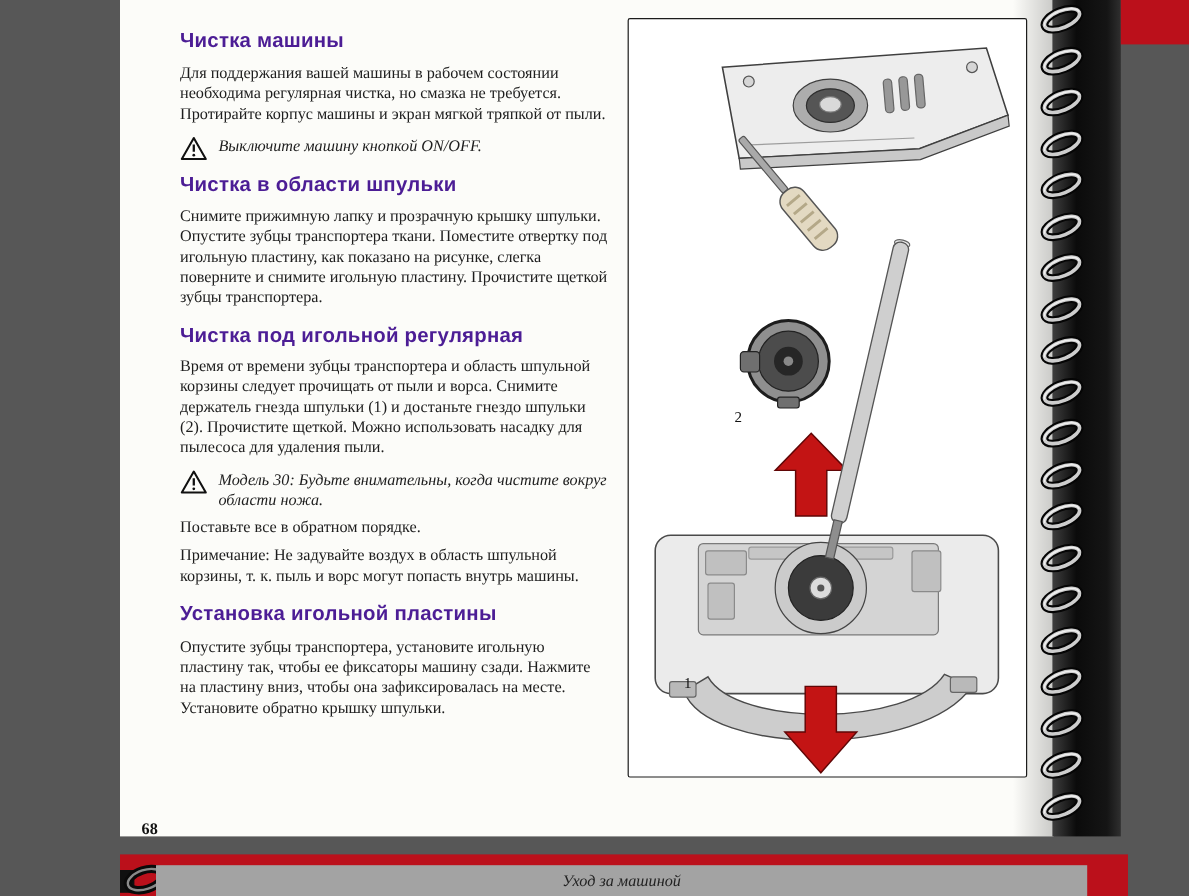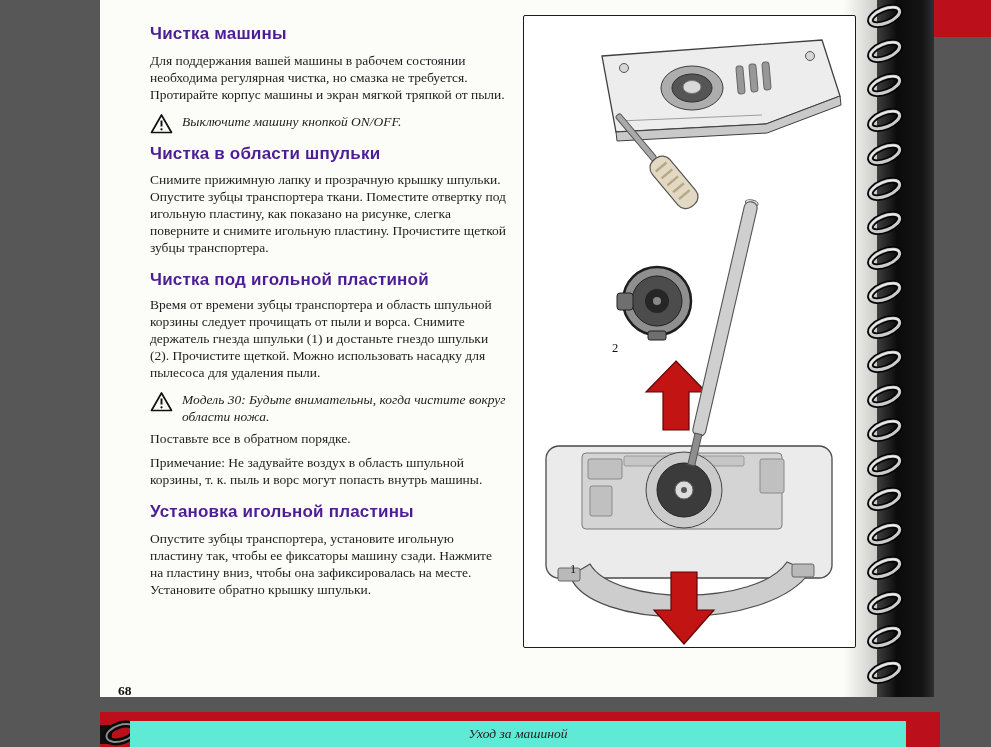--- a/index.html
+++ b/index.html
@@ -25,21 +25,21 @@
                 border:1.4px solid #1c1c1c; border-radius:2px; background:#fff; }
   .figure-box svg { display:block; width:100%; height:100%; }
   .fig-label { font:12.5px "Liberation Serif", serif; fill:#111; }
 
   .binding-strip { position:absolute; left:877px; top:0; width:57px; height:697px;
                    background:linear-gradient(90deg,#3e3e3e,#0b0b0b 35%,#151515 80%,#2f2f2f); }
   .coils { position:absolute; left:854px; top:0; }
   .cover-corner { position:absolute; left:934px; top:0; width:57px; height:37px; background:#bb101b; }
 
   .band { position:absolute; left:100px; top:712px; width:840px; height:35px; background:#bb101b; }
-  .band-page { position:absolute; left:30px; top:9px; width:776px; height:26px; background:#5eead4; }
+  .band-page { position:absolute; left:30px; top:9px; width:776px; height:26px; background:#a3a3a3; }
   .running { text-align:center; padding-top:5px; font:italic 13.5px "Liberation Serif", serif; color:#222; }
   .band-coil { position:absolute; left:0; top:5px; }
 </style>
 </head>
 <body>
 
 <div class="viewport">
 
   <div class="page-main">
     <div class="page-shade"></div>
@@ -56,21 +56,21 @@
             <line x1="11.5" y1="7.5" x2="11.5" y2="13.5" stroke="#111" stroke-width="1.9"></line>
             <circle cx="11.5" cy="16.3" r="1.15" fill="#111"></circle>
           </svg>
         </span>
         <span class="wtext">Выключите машину кнопкой ON/OFF.</span>
       </div>
 
       <h2 class="h" style="margin-top:10px">Чистка в области шпульки</h2>
       <p style="margin-top:7px">Снимите прижимную лапку и прозрачную крышку шпульки. Опустите зубцы транспортера ткани. Поместите отвертку под игольную пластину, как показано на рисунке, слегка поверните и снимите игольную пластину. Прочистите щеткой зубцы транспортера.</p>
 
-      <h2 class="h" style="margin-top:14px">Чистка под игольной пластиной</h2>
+      <h2 class="h" style="margin-top:14px">Чистка под игольной регулярная</h2>
       <p style="margin-top:6px">Время от времени зубцы транспортера и область  шпульной корзины следует прочищать от пыли и ворса. Снимите держатель гнезда шпульки (1) и достаньте гнездо шпульки (2). Прочистите щеткой. Можно использовать насадку для пылесоса для удаления пыли.</p>
 
       <div class="warn" style="margin-top:10px">
         <span class="wicon">
           <svg width="23" height="21" viewBox="0 0 23 21">
             <path d="M11.5 2 L21.5 19.5 H1.5 Z" fill="none" stroke="#111" stroke-width="1.7" stroke-linejoin="round"></path>
             <line x1="11.5" y1="7.5" x2="11.5" y2="13.5" stroke="#111" stroke-width="1.9"></line>
             <circle cx="11.5" cy="16.3" r="1.15" fill="#111"></circle>
           </svg>
         </span>

